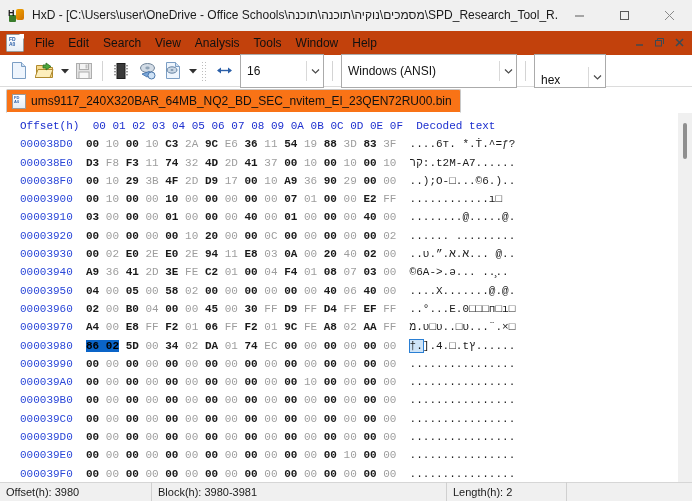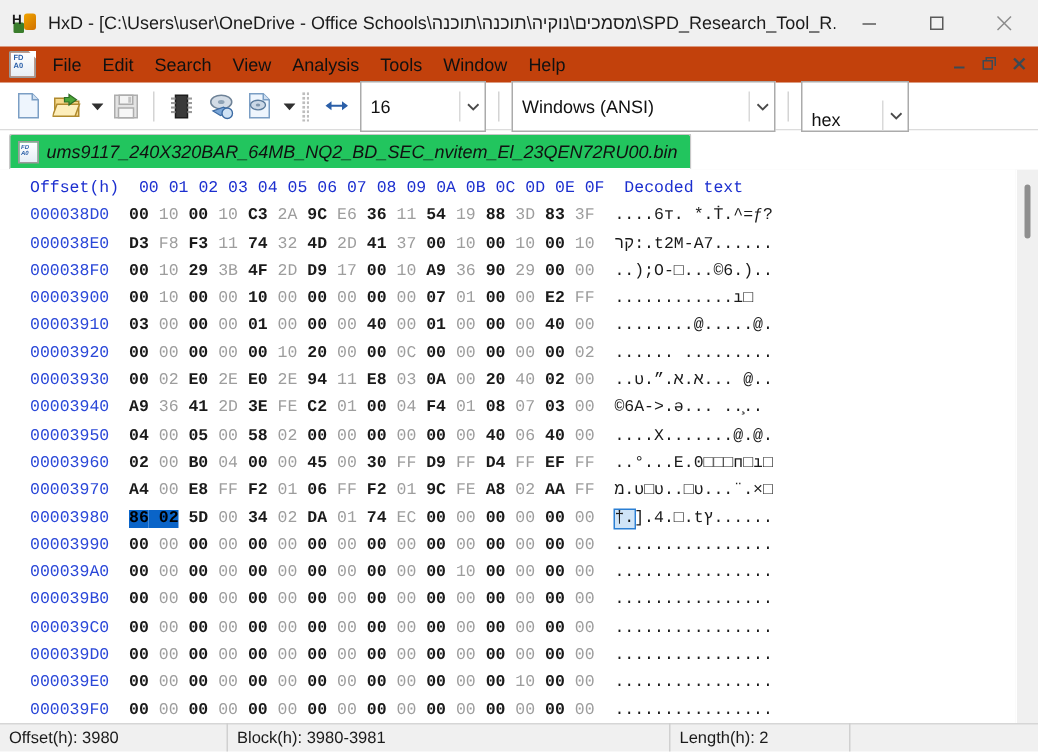--- a/index.html
+++ b/index.html
@@ -155,27 +155,26 @@
   .tabstrip {
     height: 26px; flex: 0 0 26px;
     background: #ffffff;
     display: flex; align-items: flex-end;
     padding-left: 6px;
   }
   .tab {
     height: 24px;
     display: flex; align-items: center;
     padding: 0 8px 0 5px;
-    background: #22c55e;
+    background: #f97316;
     border: 1px solid #c8c8c8;
     border-bottom: 1px solid #ffffff;
     font-size: 12px; color: #111;
     border-radius: 2px 2px 0 0;
     white-space: nowrap;
-    font-style: italic;
   }
   .tab .ticon {
     width: 14px; height: 15px; flex: 0 0 14px;
     margin-right: 5px;
     border: 1px solid #9a9a9a;
     background: linear-gradient(#ffffff,#e5edf6);
     position: relative;
   }
   .tab .ticon .tt {
     position: absolute; left: 1px; top: 1px;

